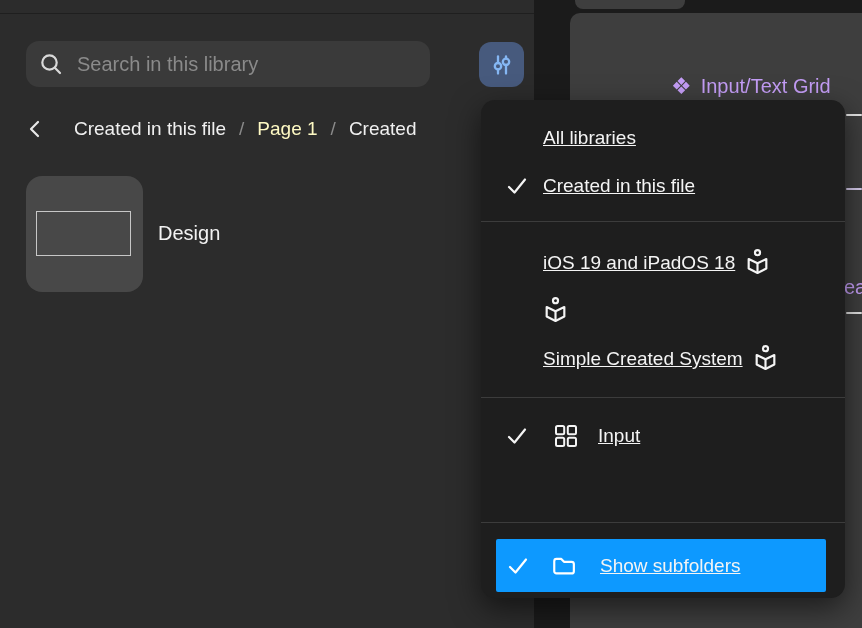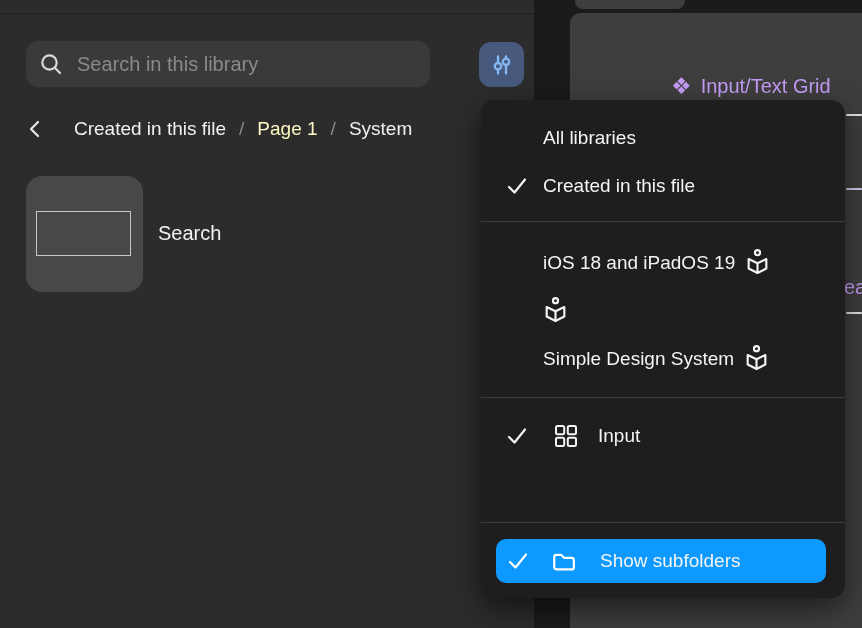--- a/index.html
+++ b/index.html
@@ -76,31 +76,31 @@
   
   .menu {
     position:absolute; left:481px; top:100px; width:364px; height:498px;
     background:#1e1e1e; border-radius:14px;
     box-shadow:0 10px 30px rgba(0,0,0,.55);
     color:#f4f4f4; font-size:19px;
   }
   .mi { position:absolute; left:0; width:100%; height:48px; display:flex; align-items:center; cursor:pointer; }
   .mi .check-col { position:absolute; left:26px; width:22px; display:flex; align-items:center; }
   .mi .icon-col  { position:absolute; left:73px; width:26px; display:flex; align-items:center; }
-  .mi .label     { position:absolute; left:62px; white-space:nowrap; display:flex; align-items:center; gap:10px; }
+  .mi .label     { position:absolute; left:62px; white-space:nowrap; display:flex; align-items:center; gap:10px;text-decoration:underline; }
   .mi .label.indent { left:117px; }
   .menu-divider { position:absolute; left:0; width:100%; height:1px; background:#3c3c3c; }
 
   .r1{top:14px;} .r2{top:62px;} .r3{top:139px;} .r4{top:187px;} .r5{top:235px;}
   .r6{top:312px;} .r7{top:359px;}
   .d1{top:121px;} .d2{top:297px;} .d3{top:422px;}
 
   .mi.highlight {
-    left:15px; top:439px; width:330px; height:44px;
-    background:var(--accent-blue,#0d99ff); border-radius:10px;
+    left:15px; top:439px; width:330px; height:53px;
+    background:var(--accent-blue,#0d99ff); border-radius:2px;
   }
   .mi.highlight .check-col { left:12px; }
   .mi.highlight .icon-col  { left:55px; }
   .mi.highlight .label     { left:104px; }
 
   svg { display:block; }
 </style>
 </head>
 <body>
 
@@ -144,27 +144,27 @@
     <div class="breadcrumb">
       <span class="back-button">
         <svg width="16" height="18" viewBox="0 0 16 18">
           <polyline points="11,2 4,9 11,16" fill="none" stroke="#e8e8e8" stroke-width="2.2" stroke-linecap="round" stroke-linejoin="round"></polyline>
         </svg>
       </span>
       <span class="crumb">Created in this file</span>
       <span class="crumb-sep">/</span>
       <span class="crumb dim">Page 1</span>
       <span class="crumb-sep">/</span>
-      <span class="crumb">System</span>
+      <span class="crumb">Created</span>
     </div>
 
     <div class="asset-card">
       <div class="inner-rect"></div>
     </div>
-    <div class="asset-label">Search</div>
+    <div class="asset-label">Design</div>
   </div>
 
   <div class="menu">
 
     <div class="mi r1">
       <span class="label">All libraries</span>
     </div>
 
     <div class="mi r2">
       <span class="check-col">
@@ -172,21 +172,21 @@
             <polyline points="2,10 7.5,15.5 18,2.5" fill="none" stroke="#f4f4f4" stroke-width="2.2" stroke-linecap="round" stroke-linejoin="round"></polyline>
           </svg>
       </span>
       <span class="label">Created in this file</span>
     </div>
 
     <div class="menu-divider d1"></div>
 
     <div class="mi r3">
       <span class="label">
-        <span>iOS 18 and iPadOS 19</span>
+        <span>iOS 19 and iPadOS 18</span>
         <svg width="25" height="29" viewBox="0 0 20 24">
           <g fill="none" stroke="#f4f4f4" stroke-width="1.8" stroke-linejoin="round">
             <circle cx="10" cy="3.1" r="2.1"></circle>
             <path d="M2.7 8.3 L10 11.8 L17.3 8.3 L17.3 16.2 L10 19.8 L2.7 16.2 Z"></path>
             <line x1="10" y1="11.8" x2="10" y2="19.8"></line>
           </g>
         </svg>
       </span>
     </div>
 
@@ -197,21 +197,21 @@
             <circle cx="10" cy="3.1" r="2.1"></circle>
             <path d="M2.7 8.3 L10 11.8 L17.3 8.3 L17.3 16.2 L10 19.8 L2.7 16.2 Z"></path>
             <line x1="10" y1="11.8" x2="10" y2="19.8"></line>
           </g>
         </svg>
       </span>
     </div>
 
     <div class="mi r5">
       <span class="label">
-        <span>Simple Design System</span>
+        <span>Simple Created System</span>
         <svg width="25" height="29" viewBox="0 0 20 24">
           <g fill="none" stroke="#f4f4f4" stroke-width="1.8" stroke-linejoin="round">
             <circle cx="10" cy="3.1" r="2.1"></circle>
             <path d="M2.7 8.3 L10 11.8 L17.3 8.3 L17.3 16.2 L10 19.8 L2.7 16.2 Z"></path>
             <line x1="10" y1="11.8" x2="10" y2="19.8"></line>
           </g>
         </svg>
       </span>
     </div>
 

